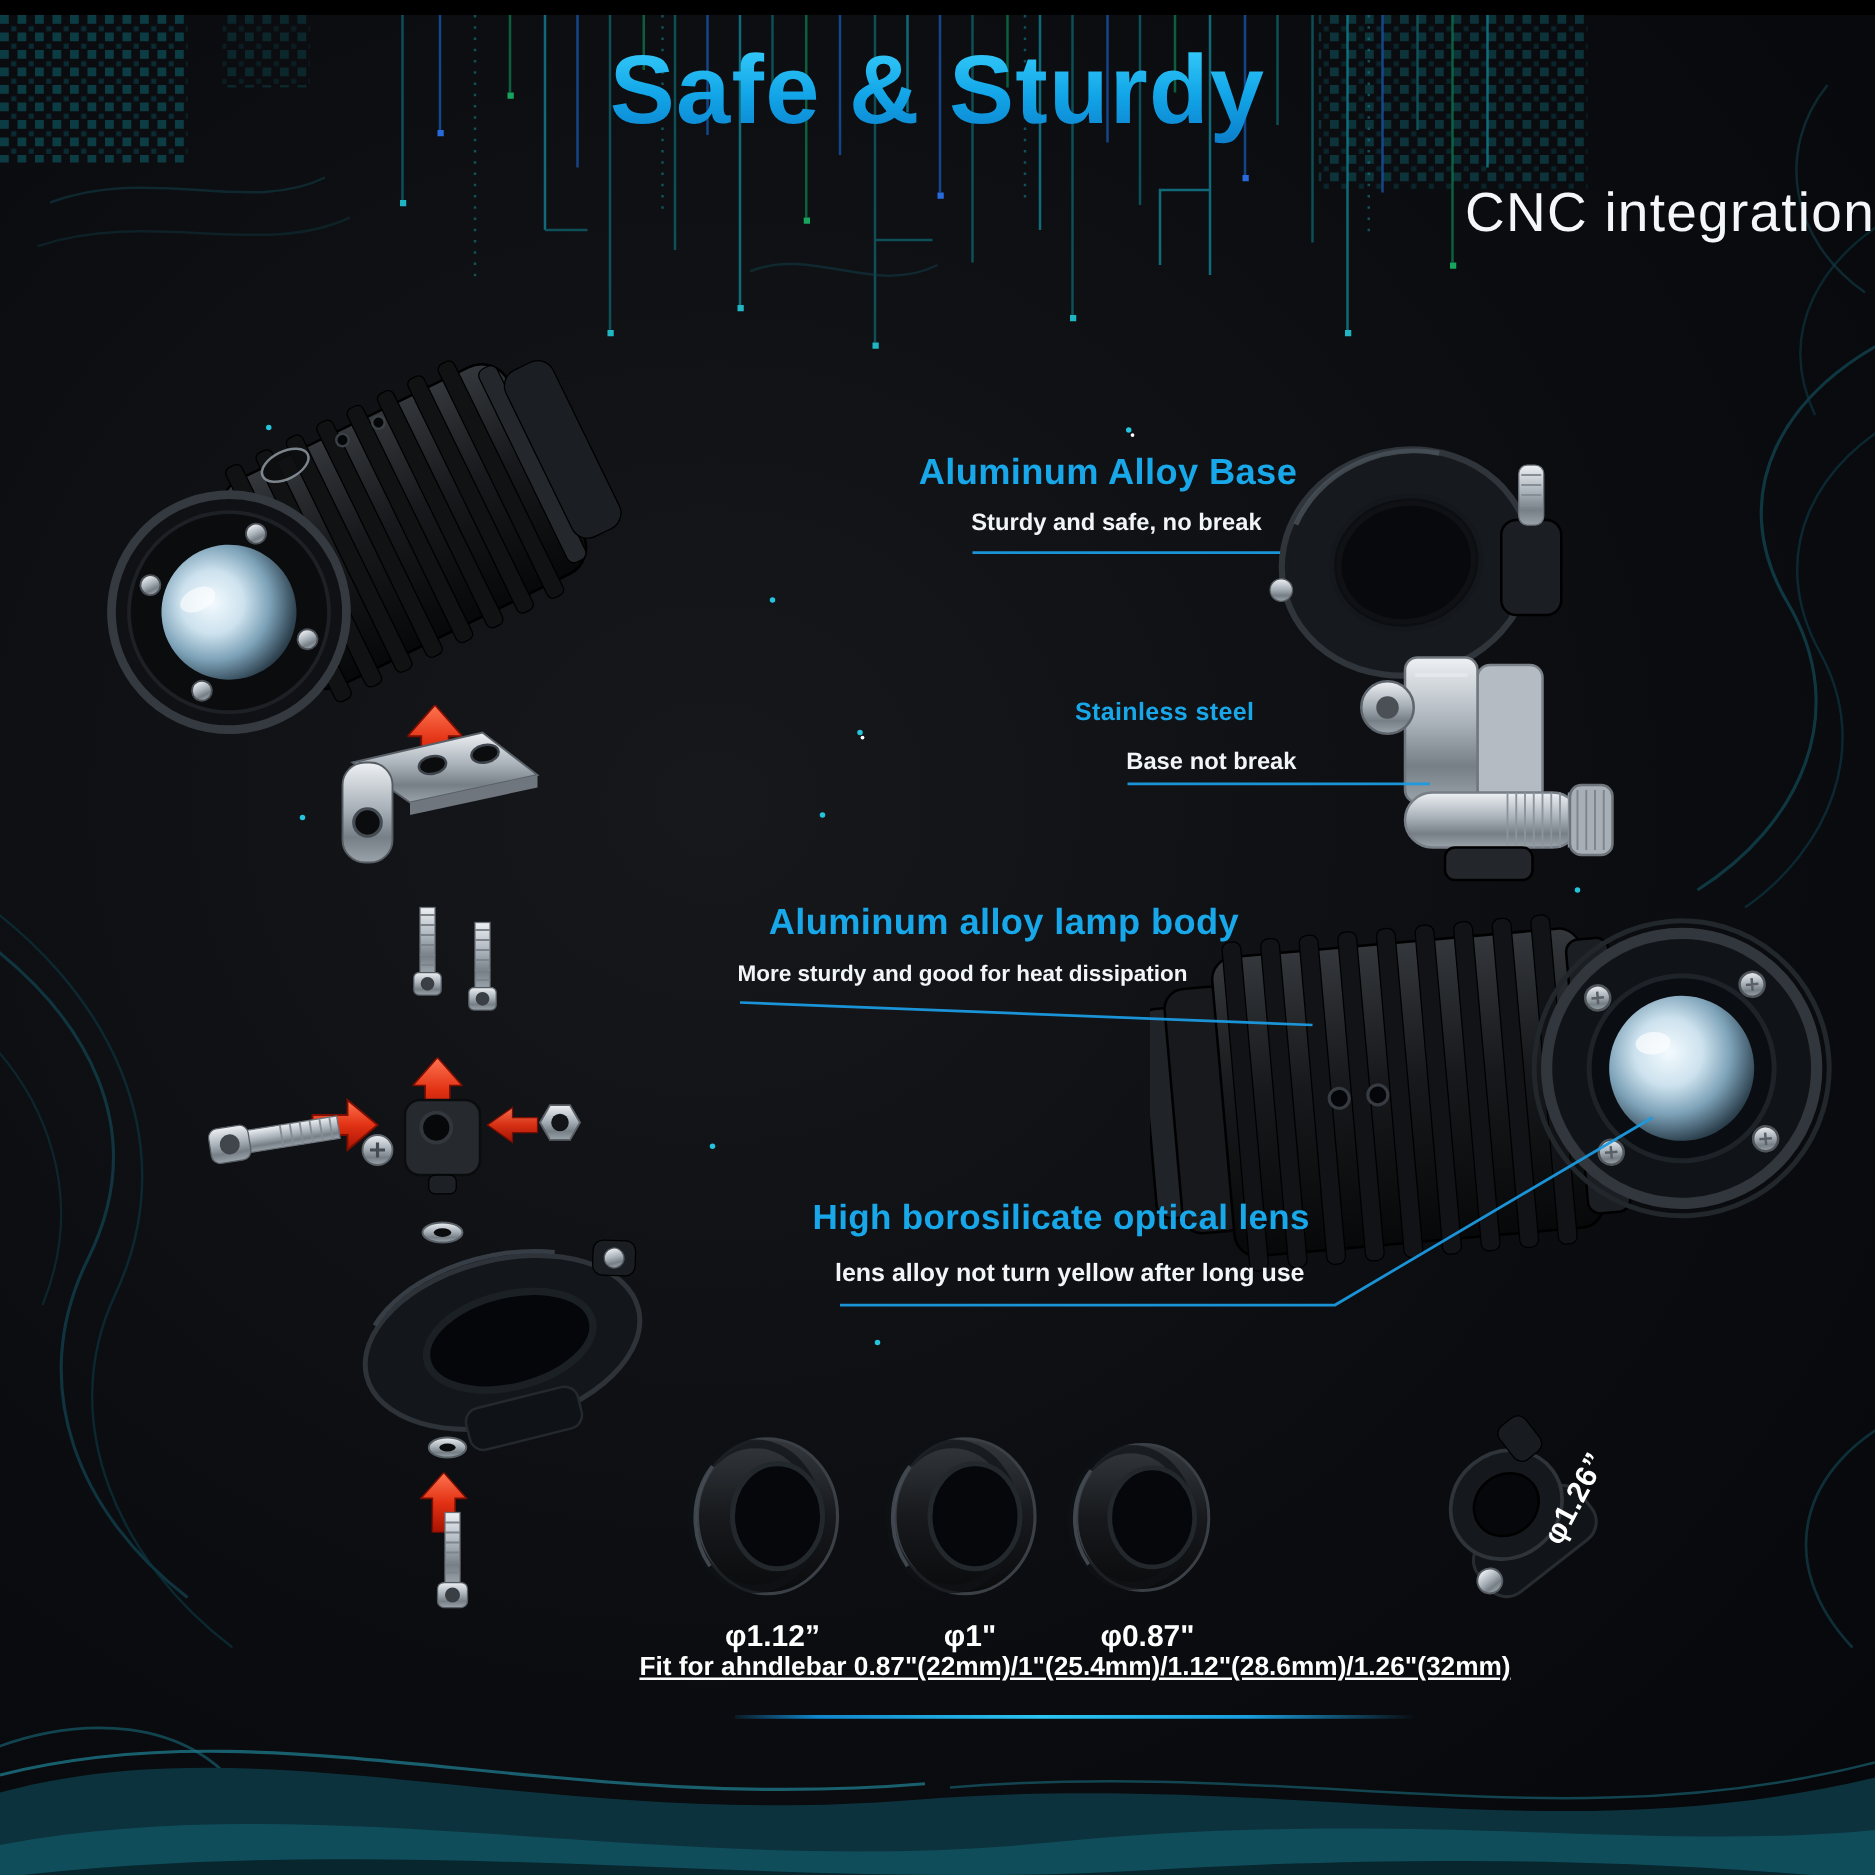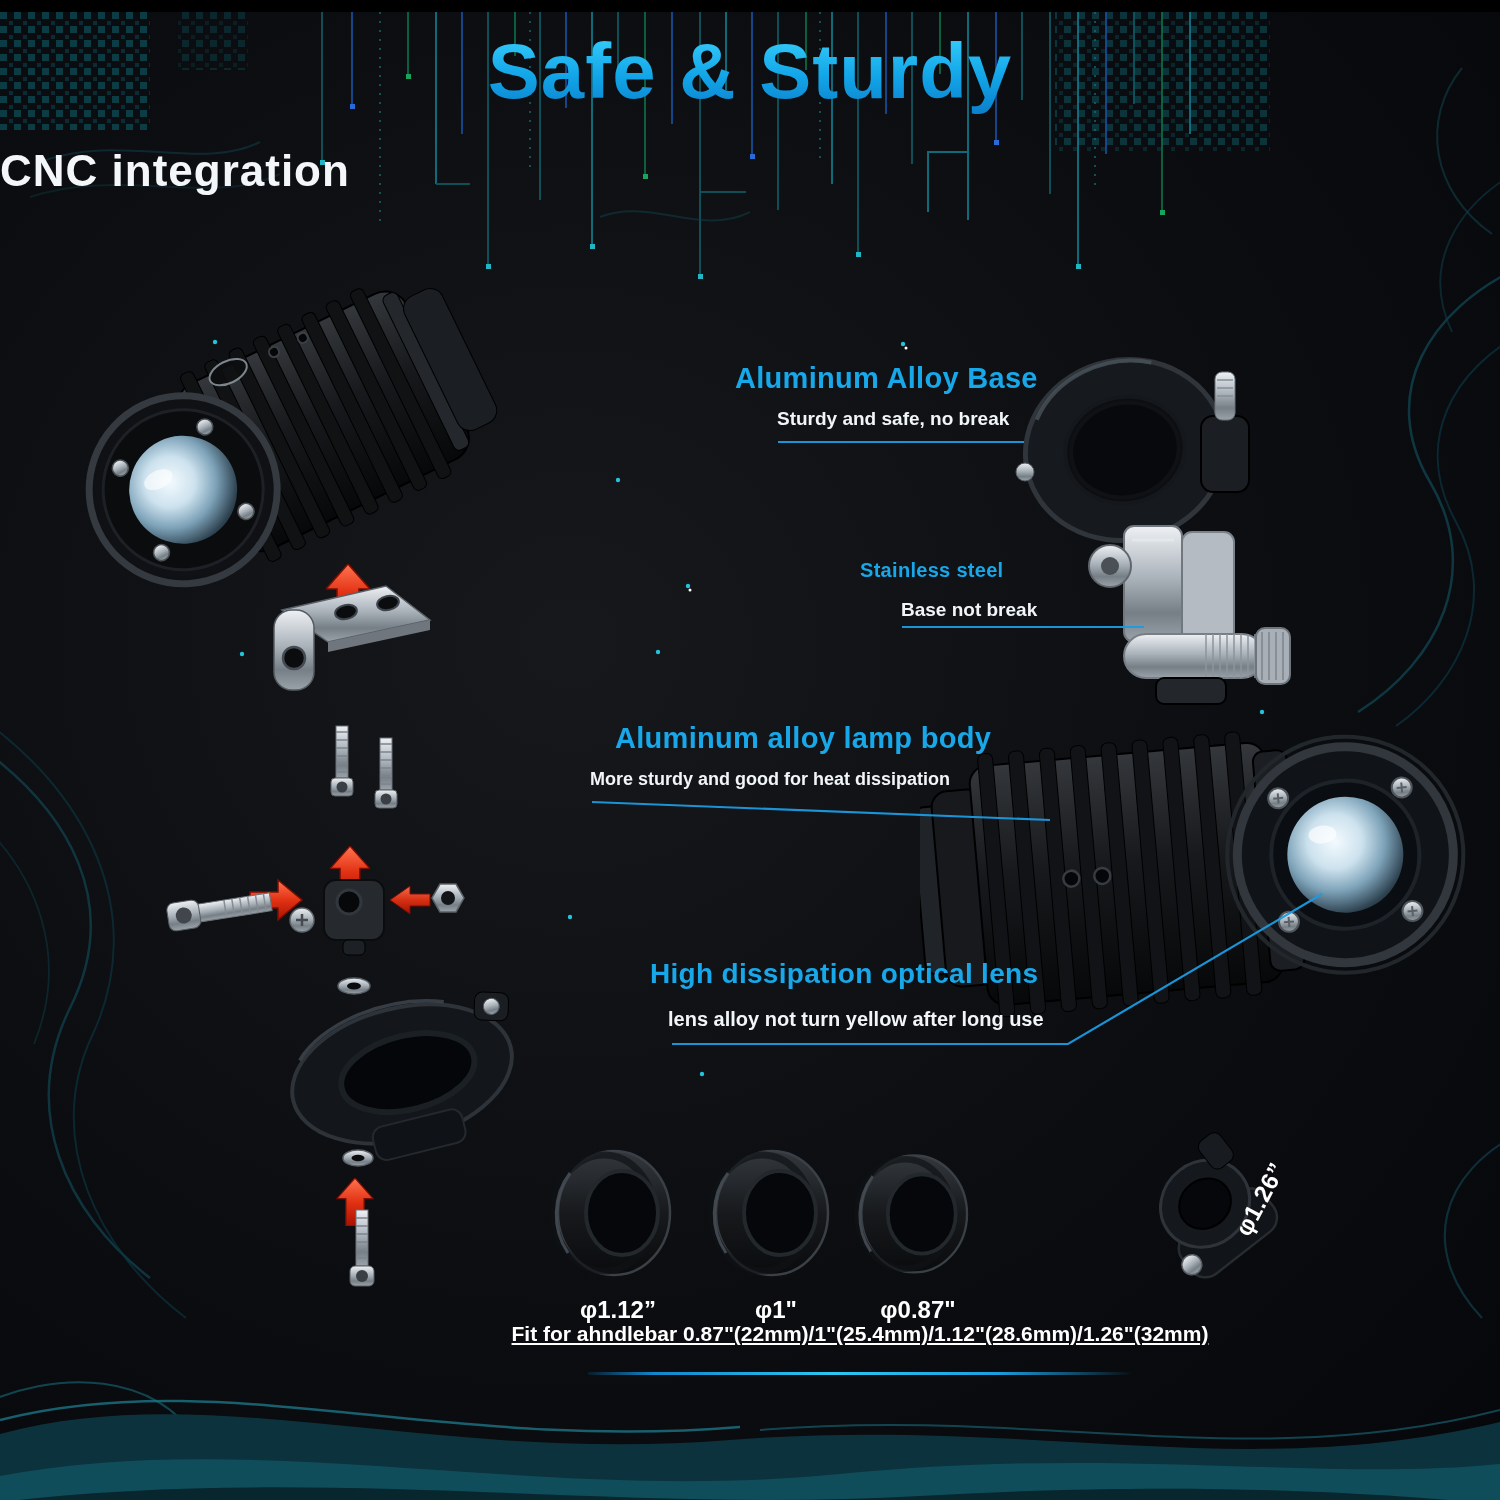--- a/index.html
+++ b/index.html
@@ -4,22 +4,22 @@
 <style>
   html,body{margin:0;padding:0;background:#000;}
   .canvas{position:relative;width:1500px;height:1500px;overflow:hidden;margin:12px auto;
     background:radial-gradient(ellipse at 38% 42%, #16181c 0%, #0b0d10 55%, #06070a 100%);
     font-family:"Liberation Sans", sans-serif;}
   .layer{position:absolute;}
   .title{position:absolute;left:0;top:14px;width:100%;text-align:center;margin:0;
     font-size:78px;font-weight:800;letter-spacing:1px;color:#14aeea;
     background:linear-gradient(180deg,#3fd6ff 0%,#12a5e8 55%,#0b7cc9 100%);
     -webkit-background-clip:text;background-clip:text;-webkit-text-fill-color:transparent;}
-  .subtitle{position:absolute;left:0;top:134px;width:100%;text-align:left;margin:0;
-    font-size:44px;font-weight:700;color:#f4f7f9;letter-spacing:1px;}
+  .subtitle{position:absolute;left:0;top:134px;width:100%;text-align:right;margin:0;
+    font-size:44px;font-weight:400;color:#f4f7f9;letter-spacing:1px;}
   .co-title{position:absolute;color:#18a7e8;font-weight:700;white-space:nowrap;letter-spacing:.3px;}
   .co-desc{position:absolute;color:#f2f5f7;font-weight:700;white-space:nowrap;}
   .spacer-label{position:absolute;width:140px;text-align:center;color:#fff;font-weight:700;font-size:24px;white-space:nowrap;}
   .rot-label{position:absolute;color:#fff;font-weight:700;font-size:24px;white-space:nowrap;
     transform:rotate(-62deg);transform-origin:0 50%;letter-spacing:.5px;}
   .fit-text{position:absolute;left:430px;top:1310px;width:860px;text-align:center;color:#fff;
     font-weight:700;font-size:21px;white-space:nowrap;text-decoration:underline;}
   .divider{position:absolute;left:588px;top:1360px;width:546px;height:3px;
     background:linear-gradient(90deg, rgba(12,113,180,.15), #1186cc 12%, #2cc7f2 45%, #1a9fe0 75%, rgba(26,159,224,0));}
 </style>
@@ -327,21 +327,21 @@
 
   <div class="co-title" style="left:735px;top:350px;font-size:29px">Aluminum Alloy Base</div>
   <div class="co-desc" style="left:777px;top:396px;font-size:19px">Sturdy and safe, no break</div>
 
   <div class="co-title" style="left:860px;top:547px;font-size:20px">Stainless steel</div>
   <div class="co-desc" style="left:901px;top:587px;font-size:19px">Base not break</div>
 
   <div class="co-title" style="left:615px;top:710px;font-size:29px">Aluminum alloy lamp body</div>
   <div class="co-desc" style="left:590px;top:757px;font-size:18px">More sturdy and good for heat dissipation</div>
 
-  <div class="co-title" style="left:650px;top:946px;font-size:28px">High dissipation optical lens</div>
+  <div class="co-title" style="left:650px;top:946px;font-size:28px">High borosilicate optical lens</div>
   <div class="co-desc" style="left:668px;top:996px;font-size:20px">lens alloy not turn yellow after long use</div>
 
   <svg class="layer" style="left:548px;top:1125px" width="140" height="150" viewBox="0 0 140 150">
       <use href="#bushing" width="140" height="150"></use>
     </svg>
   <svg class="layer" style="left:706px;top:1125px" width="140" height="150" viewBox="0 0 140 150">
       <use href="#bushing" width="140" height="150"></use>
     </svg>
   <svg class="layer" style="left:852px;top:1130px" width="132" height="142" viewBox="0 0 140 150">
       <use href="#bushing" width="140" height="150"></use>

